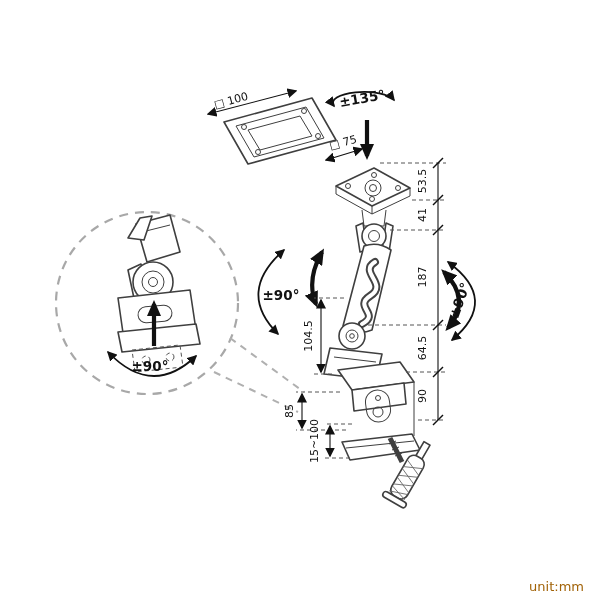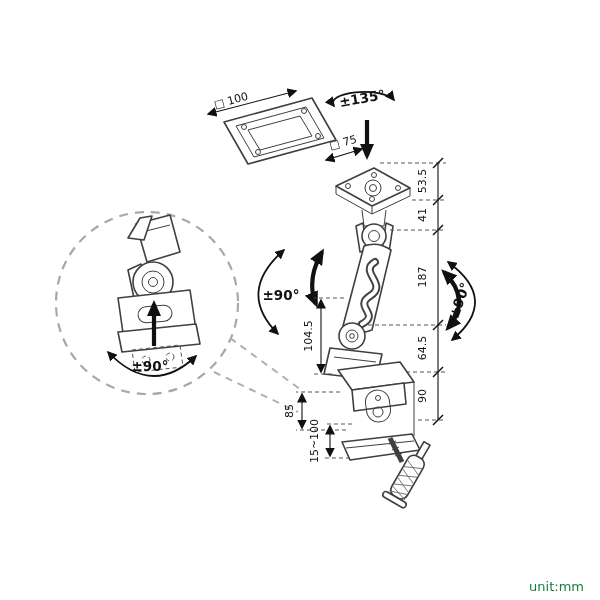--- a/index.html
+++ b/index.html
@@ -11,21 +11,21 @@
   .sq{font-size:11px;}
   .outline{fill:#ffffff;stroke:#3f3f3f;stroke-width:1.6;stroke-linejoin:round;}
   .thin{fill:none;stroke:#3f3f3f;stroke-width:1;}
   .dimline{stroke:#111;stroke-width:1.1;fill:none;}
   .ext{stroke:#555;stroke-width:1;stroke-dasharray:4 3;fill:none;}
   .tick{stroke:#111;stroke-width:1.4;}
   .gray-dash{stroke:#a8a8a8;stroke-width:2.2;stroke-dasharray:9 7;fill:none;}
   .leader{stroke:#b0b0b0;stroke-width:2;stroke-dasharray:7 6;fill:none;}
   .boldarrow{stroke:#111;stroke-width:4.2;fill:none;}
   .rotarc{stroke:#111;stroke-width:1.8;fill:none;}
-  .unit-label{position:absolute;right:16px;bottom:6px;font-size:13px;color:#15803d;}
+  .unit-label{position:absolute;right:16px;bottom:6px;font-size:13px;color:#a16207;}
 </style>
 </head>
 <body>
 
 <div class="canvas">
 <svg width="600" height="600" viewBox="0 0 600 600">
   <defs>
     <marker id="ah" markerUnits="userSpaceOnUse" markerWidth="10" markerHeight="10" refX="8.5" refY="5" orient="auto-start-reverse">
       <path d="M0,0 L10,5 L0,10 Z" fill="#111"></path>
     </marker>

